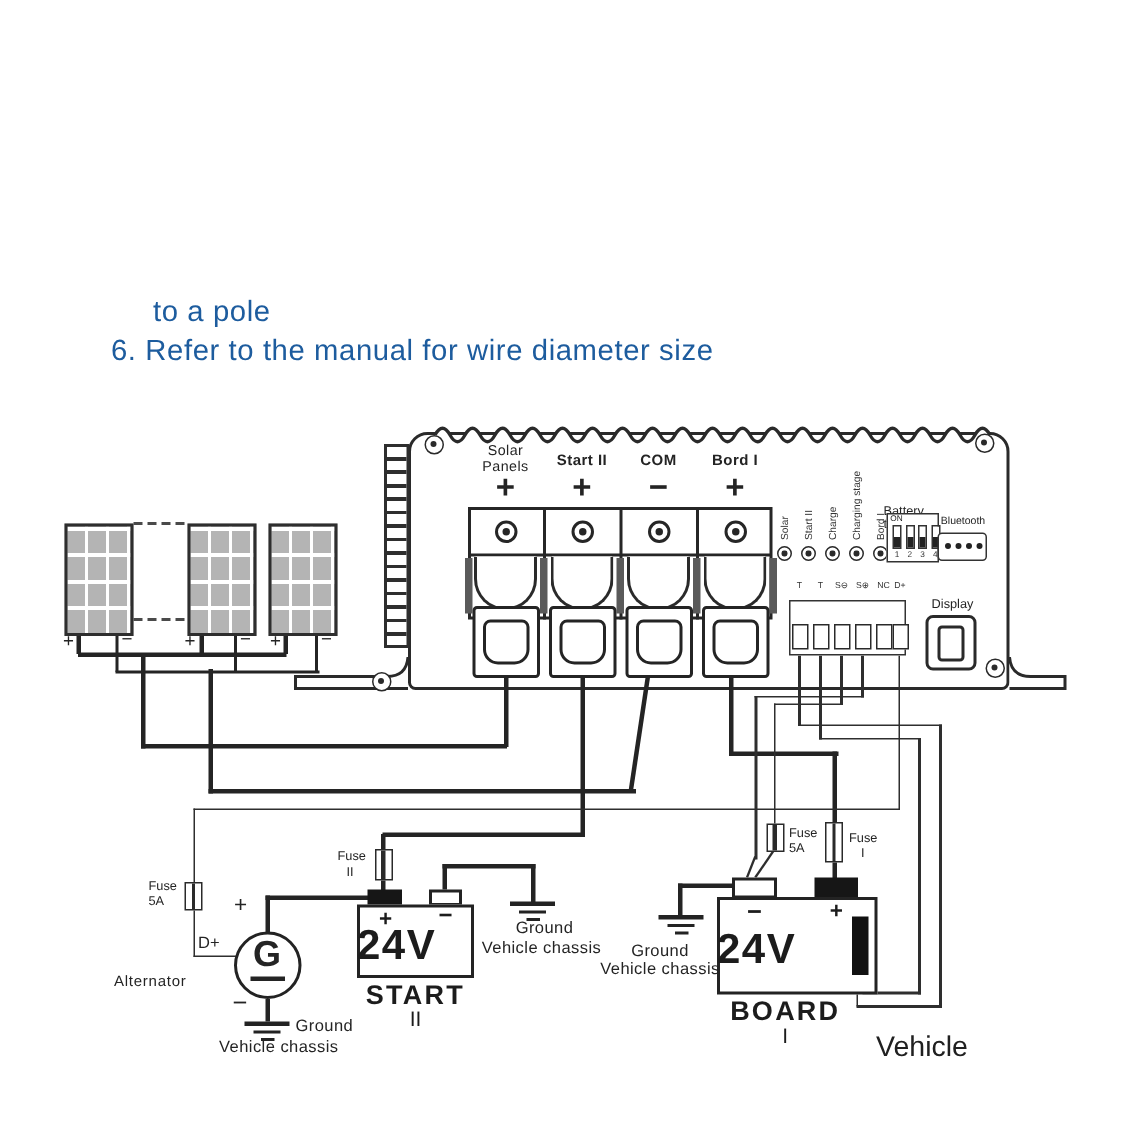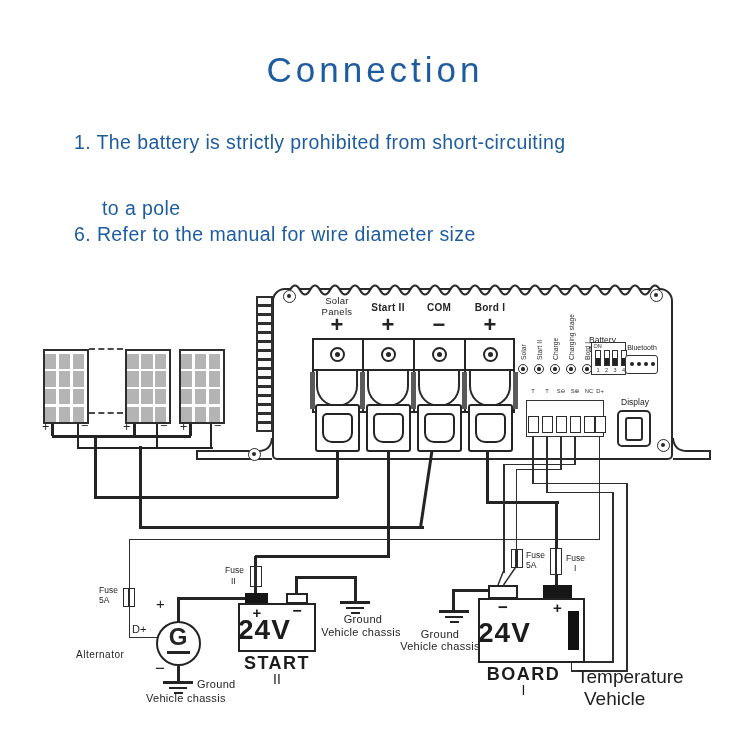--- a/index.html
+++ b/index.html
@@ -75,22 +75,20 @@
   .glab{position:absolute;font-size:11px;color:#242424;letter-spacing:.3px;text-align:center}
   .sensor{position:absolute;left:568px;top:611px;width:10.5px;height:39px;background:#111}
   .tmp{position:absolute;font-size:19px;color:#202020}
   svg.ovl{position:absolute;left:0;top:0}
 </style>
 </head>
 <body>
 
 <div id="root">
 
-  <div class="title">Connection</div>
-  <div class="instr" style="top:131px">1. The battery is strictly prohibited from short-circuiting</div>
   <div class="instr ind" style="top:197px">to a pole</div>
   <div class="instr" style="top:223px">6. Refer to the manual for wire diameter size</div>
 
   <div class="case"></div>
   <div class="fins"></div>
 
   <svg class="ovl" width="750" height="750">
     <path id="wavy" fill="#fff" stroke="#2a2a2a" stroke-width="2.2" d="M290 290 q5 -9 10 0 t10 0 t10 0 t10 0 t10 0 t10 0 t10 0 t10 0 t10 0 t10 0 t10 0 t10 0 t10 0 t10 0 t10 0 t10 0 t10 0 t10 0 t10 0 t10 0 t10 0 t10 0 t10 0 t10 0 t10 0 t10 0 t10 0 t10 0 t10 0 t10 0 t10 0 t10 0 t10 0 t10 0 t10 0 t10 0 t10 0"></path>
     <path d="M272 438 Q271 451 258 451 L197 451 L197 459 L272 459" fill="#fff" stroke="#2a2a2a" stroke-width="2"></path>
     <path d="M673 438 Q674 451 687 451 L710 451 L710 459 L673 459" fill="#fff" stroke="#2a2a2a" stroke-width="2"></path>
@@ -328,21 +326,20 @@
   <div class="post wht" style="left:488px;top:585px;width:30px;height:13.5px"></div>
   <div class="post blk" style="left:543px;top:585px;width:29px;height:13.5px"></div>
   <div class="batt" style="left:478px;top:598px;width:107px;height:65px"></div>
   <div class="bsign" style="left:488px;top:598px;width:30px;font-size:17px">−</div>
   <div class="bsign" style="left:543px;top:599px;width:29px">+</div>
   <div class="v24" style="left:478px;top:617px;width:107px">24V</div>
   <div class="bname" style="left:470px;top:664px;width:107px">BOARD</div>
   <div class="bnum" style="left:470px;top:682px;width:107px">I</div>
 
   <div class="sensor"></div>
-  <div class="tmp" style="left:577px;top:666px">Temperature</div>
   <div class="tmp" style="left:584px;top:688px">Vehicle</div>
 
   <i class="gnd" style="left:340px;top:601px;width:30px"></i>
   <i class="gnd" style="left:346px;top:606.5px;width:18px"></i>
   <i class="gnd" style="left:351px;top:611.5px;width:9px"></i>
   <div class="glab" style="left:325px;top:613px;width:76px">Ground</div>
   <div class="glab" style="left:312px;top:626px;width:98px">Vehicle chassis</div>
   <i class="gnd" style="left:438.5px;top:610px;width:30px"></i>
   <i class="gnd" style="left:444.5px;top:615.5px;width:18px"></i>
   <i class="gnd" style="left:449.5px;top:620.5px;width:9px"></i>

